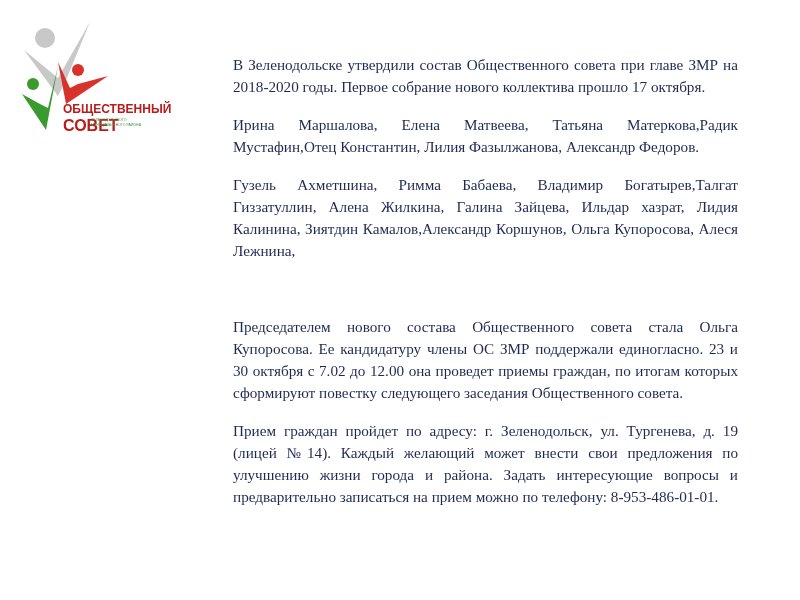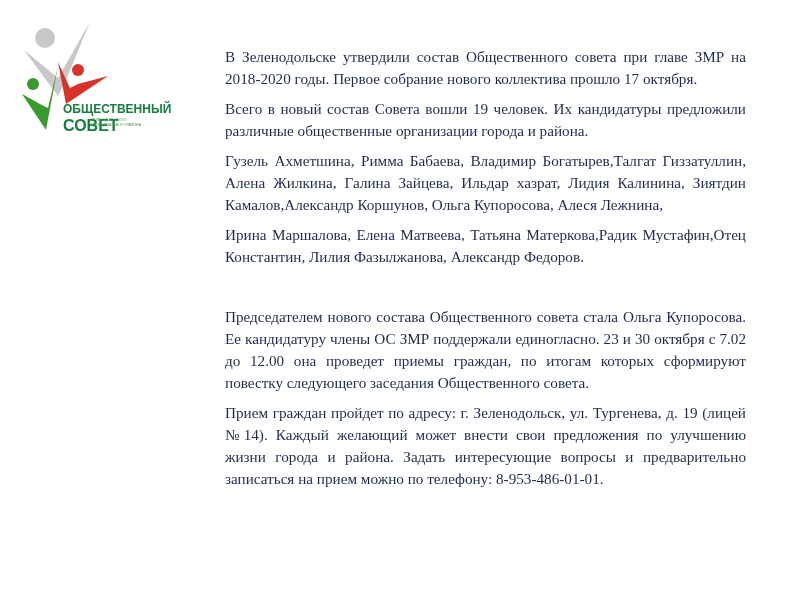--- a/index.html
+++ b/index.html
@@ -1,30 +1,30 @@
 <!DOCTYPE html>
 <html><head>
   <meta charset="utf-8">
   <style>
     html, body { margin:0; padding:0; background:#ffffff; }
     body { width:800px; height:600px; position:relative; overflow:hidden; }
     .logo { position:absolute; left:18px; top:18px; width:150px; height:115px; }
     .logo svg { position:absolute; left:0; top:0; }
-    .logo-text { position:absolute; font-family:"Liberation Sans", sans-serif; font-weight:bold; color:#15803d; }
+    .logo-text { position:absolute; font-family:"Liberation Sans", sans-serif; font-weight:bold; color:#b91c1c; }
     .logo-t1 { left:45px; top:84px; font-size:12px; letter-spacing:0px; }
     .logo-t2 { left:45px; top:99px; font-size:16px; }
     .logo-sub { position:absolute; left:73px; font-family:"Liberation Sans", sans-serif; font-size:3.5px; color:#4a8d4a; white-space:nowrap; }
     .logo-sub1 { top:100px; }
     .logo-sub2 { top:105px; }
     .article {
       position:absolute; left:217px; top:38px; width:537px;
       font-family:"Liberation Serif", serif; font-size:15.2px; line-height:22px;
       color:#1f2a52; text-align:justify;
     }
-    .article p { margin:8px; }
+    .article p { margin:16px; }
     .gap { height:22px; }
   </style>
 </head>
 <body>
 
 <div class="logo">
   <svg width="150" height="115" viewBox="0 0 150 115">
 
     <circle cx="27" cy="20" r="10" fill="#c8c8c8"></circle>
     <polygon points="6,32 40,60 72,4 48,62 40,78" fill="#c8c8c8"></polygon>
@@ -36,19 +36,18 @@
     <polygon points="4,76 28,112 40,48 30,90 22,86" fill="#3a9a2e"></polygon>
   </svg>
   <div class="logo-text logo-t1">ОБЩЕСТВЕННЫЙ</div>
   <div class="logo-text logo-t2">СОВЕТ</div>
   <div class="logo-sub logo-sub1">ЗЕЛЕНОДОЛЬСКОГО</div>
   <div class="logo-sub logo-sub2">МУНИЦИПАЛЬНОГО РАЙОНА</div>
 </div>
 
 <div class="article">
   <p>В Зеленодольске утвердили состав Общественного совета при главе ЗМР на 2018-2020 годы. Первое собрание нового коллектива прошло 17 октября.</p>
-  <p>Всего в новый состав Совета вошли 19 человек. Их кандидатуры предложили различные общественные организации города и района.</p>
+  <p>Ирина Маршалова, Елена Матвеева, Татьяна Матеркова,Радик Мустафин,Отец Константин, Лилия Фазылжанова, Александр Федоров.</p>
   <p>Гузель Ахметшина, Римма Бабаева, Владимир Богатырев,Талгат Гиззатуллин, Алена Жилкина, Галина Зайцева, Ильдар хазрат, Лидия Калинина, Зиятдин Камалов,Александр Коршунов, Ольга Купоросова, Алеся Лежнина,</p>
-  <p>Ирина Маршалова, Елена Матвеева, Татьяна Матеркова,Радик Мустафин,Отец Константин, Лилия Фазылжанова, Александр Федоров.</p>
   <div class="gap"></div>
   <p>Председателем нового состава Общественного совета стала Ольга Купоросова. Ее кандидатуру члены ОС ЗМР поддержали единогласно. 23 и 30 октября с 7.02 до 12.00 она проведет приемы граждан, по итогам которых сформируют повестку следующего заседания Общественного совета.</p>
   <p>Прием граждан пройдет по адресу: г. Зеленодольск, ул. Тургенева, д. 19 (лицей №14). Каждый желающий может внести свои предложения по улучшению жизни города и района. Задать интересующие вопросы и предварительно записаться на прием можно по телефону: 8-953-486-01-01.</p>
 </div>
 
 </body></html>

